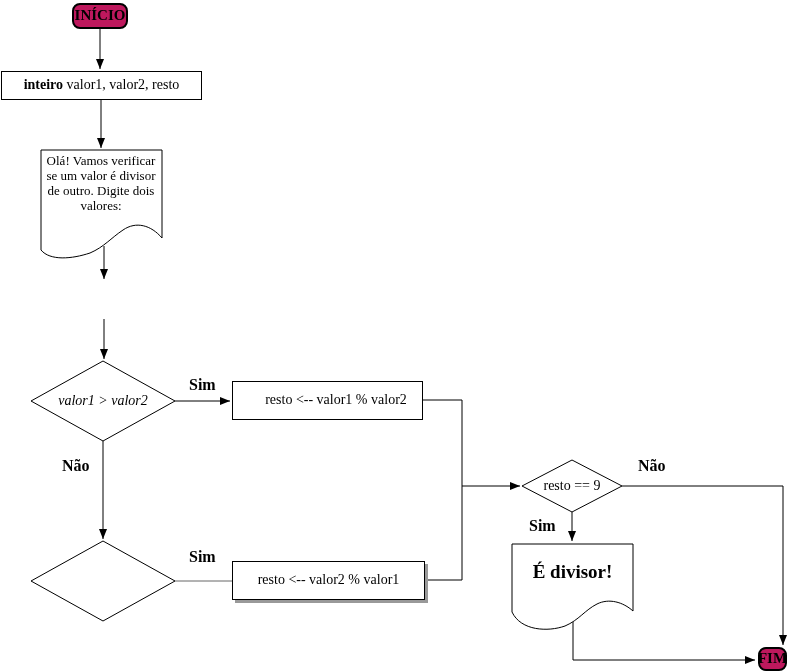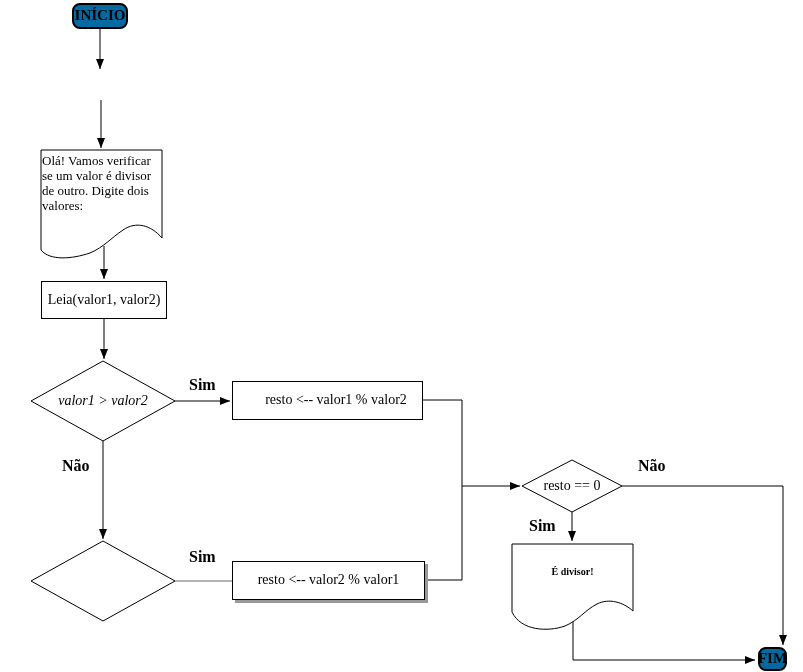--- a/index.html
+++ b/index.html
@@ -8,26 +8,26 @@
     font-family:"Liberation Serif","DejaVu Serif",serif; color:#000;
     overflow:hidden;
   }
   svg.wires { position:absolute; left:0; top:0; }
   .node {
     position:absolute; display:flex; align-items:center; justify-content:center;
     text-align:center; font-size:14px; line-height:1.15; box-sizing:border-box;
   }
   .box { border:1px solid #000; background:#fff; }
   .terminal {
-    border:2px solid #000; border-radius:8px; background:#0369a1;
+    border:2px solid #000; border-radius:8px; background:#be185d;
     font-weight:bold; font-size:15px;
   }
   .shadowed { box-shadow:3px 3px 0 #999999; }
   .floating { background:transparent; border:none; }
-  .doc-text { position:absolute; font-size:13px; line-height:15px; }
+  .doc-text { position:absolute; text-align:center; font-size:13px; line-height:15px; }
   .olabel { position:absolute; font-weight:bold; font-size:16px; white-space:nowrap; }
   .bold { font-weight:bold; }
 </style>
 </head>
 <body>
 
 <div class="canvas">
 
   <svg class="wires" width="803" height="672" viewBox="0 0 803 672">
     <defs>
@@ -61,41 +61,41 @@
     <path d="M512,544 L633,544 L633,611
              C 623,602 609,598 597,604
              C 585,610 579,620 565,626
              C 548,632 521,631 512,612 Z" fill="#fff" stroke="#000" stroke-width="1"></path>
   </svg>
 
   <div class="node terminal" style="left:72px; top:3px; width:56px; height:26px;">
     <span>INÍCIO</span>
   </div>
 
+  <div class="node box" style="left:1px; top:71px; width:201px; height:29px;">
+    <span><span class="bold">inteiro</span><span> valor1, valor2, resto</span></span>
+  </div>
 
   <div class="doc-text" style="left:42px; top:153px; width:118px;">Olá! Vamos verificar se um valor é divisor de outro. Digite dois valores:</div>
 
-  <div class="node box" style="left:41px; top:281px; width:126px; height:38px;">
-    <span>Leia(valor1, valor2)</span>
-  </div>
 
   <div class="node floating" style="left:31px; top:361px; width:144px; height:80px;font-style:italic;">valor1 &gt; valor2</div>
 
   <div class="node box" style="left:232px; top:381px; width:191px; height:39px;padding-left:17px;">
     <span>resto &lt;-- valor1 % valor2</span>
   </div>
 
 
   <div class="node box shadowed" style="left:232px; top:561px; width:193px; height:39px;">
     <span>resto &lt;-- valor2 % valor1</span>
   </div>
 
-  <div class="node floating" style="left:522px; top:460px; width:100px; height:52px;">resto == 0</div>
+  <div class="node floating" style="left:522px; top:460px; width:100px; height:52px;">resto == 9</div>
 
-  <div class="node floating bold" style="left:512px; top:552px; width:121px; height:40px; font-size:10px;">É divisor!</div>
+  <div class="node floating bold" style="left:512px; top:552px; width:121px; height:40px; font-size:19px;">É divisor!</div>
 
   <div class="node terminal" style="left:758px; top:647px; width:29px; height:24px;">
     <span>FIM</span>
   </div>
 
   <div class="olabel" style="left:189px; top:376px;">Sim</div>
   <div class="olabel" style="left:62px; top:457px;">Não</div>
   <div class="olabel" style="left:189px; top:548px;">Sim</div>
   <div class="olabel" style="left:638px; top:457px;">Não</div>
   <div class="olabel" style="left:529px; top:517px;">Sim</div>

